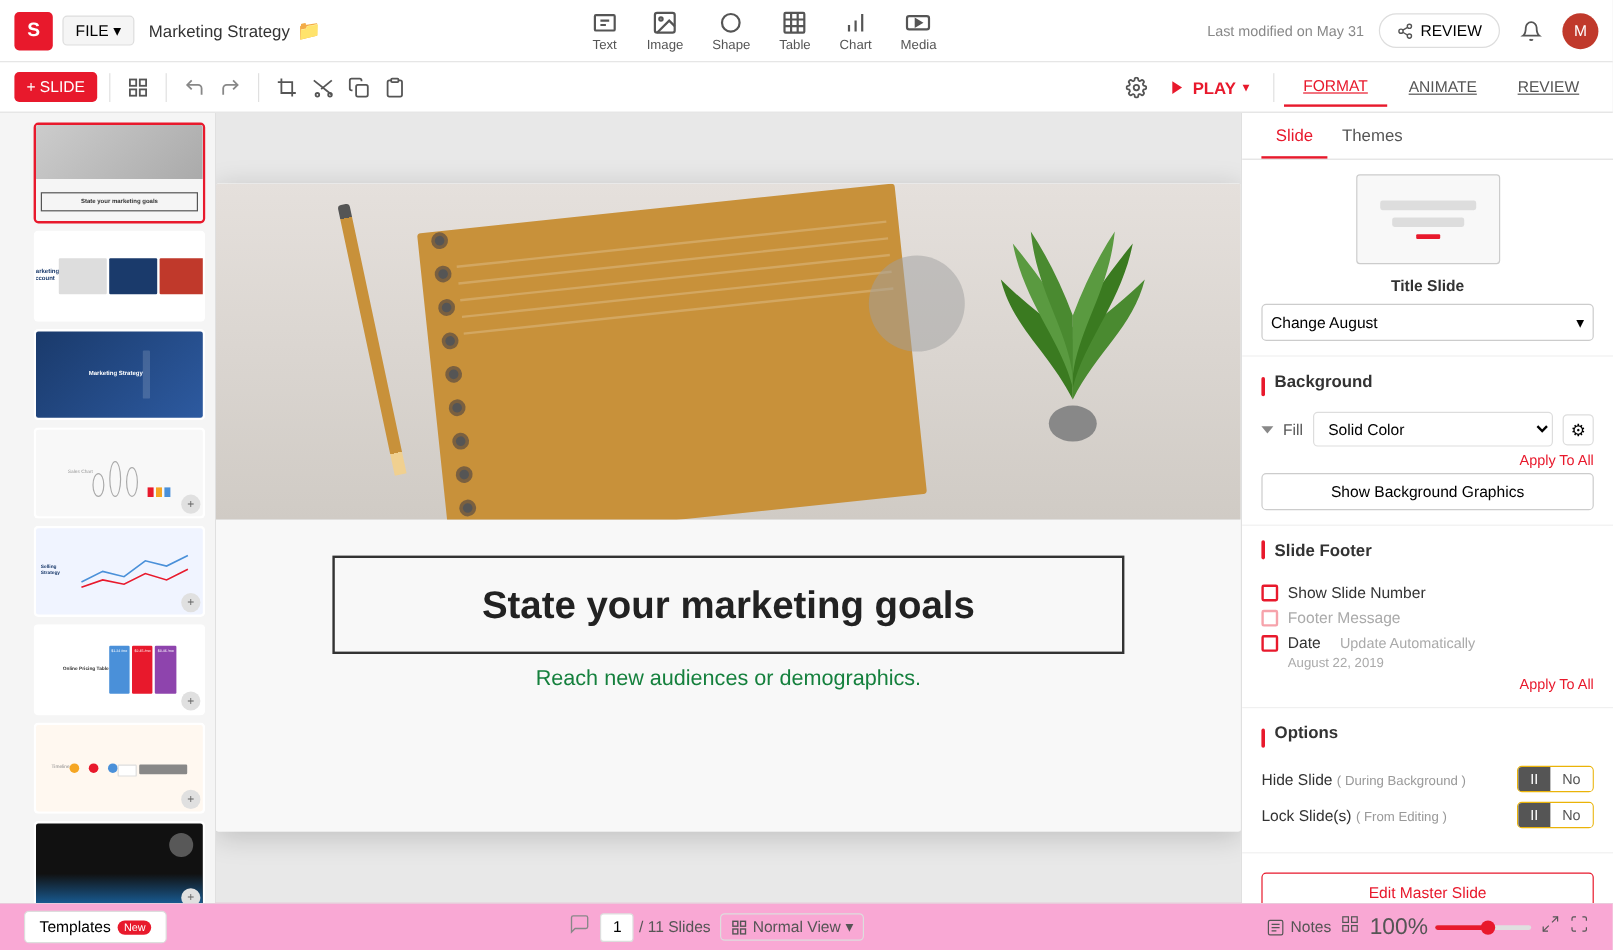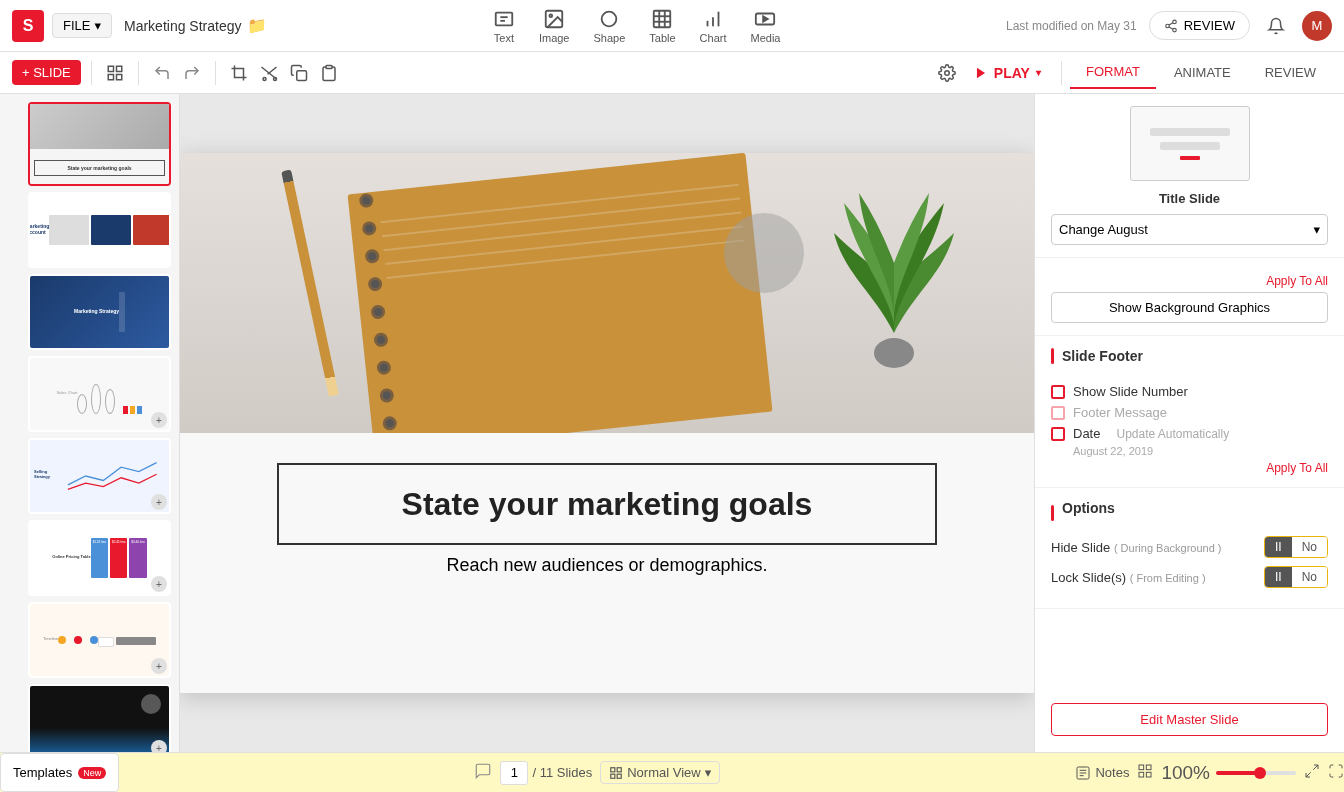--- a/index.html
+++ b/index.html
@@ -18,21 +18,21 @@
     .last-modified { font-size: 12px; color: #888; }
     .share-btn { background: #fff; border: 1px solid #ddd; border-radius: 20px; padding: 6px 14px; font-size: 13px; cursor: pointer; display: flex; align-items: center; gap: 6px; }
     .avatar { width: 30px; height: 30px; border-radius: 50%; background: #c0392b; display: flex; align-items: center; justify-content: center; color: #fff; font-size: 13px; }
 
     
     .second-bar { height: 42px; background: #fff; border-bottom: 1px solid #e0e0e0; display: flex; align-items: center; padding: 0 12px; gap: 4px; flex-shrink: 0; }
     .slide-btn { background: #e8192c; color: #fff; border: none; border-radius: 4px; padding: 5px 10px; font-size: 13px; cursor: pointer; display: flex; align-items: center; gap: 4px; }
     .sep { width: 1px; height: 24px; background: #e0e0e0; margin: 0 6px; }
     .icon-btn { background: none; border: none; cursor: pointer; color: #555; padding: 4px; border-radius: 3px; display: flex; align-items: center; }
     .second-bar-right { margin-left: auto; display: flex; align-items: center; gap: 2px; }
-    .tab-btn { padding: 8px 16px; font-size: 13px; font-weight: 500; cursor: pointer; border: none; background: none; color: #555; }
+    .tab-btn { padding: 8px 16px; font-size: 13px; font-weight: 500; cursor: pointer; border: none; background: none; color: #555; text-decoration: underline; }
     .tab-btn.active { color: #e8192c; border-bottom: 2px solid #e8192c; }
     .play-btn { background: none; border: none; cursor: pointer; color: #e8192c; font-size: 14px; font-weight: 600; display: flex; align-items: center; gap: 6px; padding: 6px 12px; }
     .settings-btn { background: none; border: none; cursor: pointer; color: #555; padding: 4px; }
 
     
     .main { display: flex; flex: 1; overflow: hidden; }
 
     
     .slide-panel { width: 180px; background: #f5f5f5; border-right: 1px solid #e0e0e0; overflow-y: auto; padding: 8px; display: flex; flex-direction: column; gap: 6px; flex-shrink: 0; }
     .slide-thumb { border: 2px solid transparent; border-radius: 4px; cursor: pointer; position: relative; background: #fff; }
@@ -41,21 +41,21 @@
     .slide-img-1 { background: linear-gradient(135deg, #f8f8f8 0%, #e8e8e8 100%); position: relative; }
     .slide-plus { position: absolute; bottom: 2px; right: 2px; width: 16px; height: 16px; background: #e0e0e0; border-radius: 50%; display: flex; align-items: center; justify-content: center; font-size: 10px; color: #666; }
 
     
     .canvas-area { flex: 1; background: #e8e8e8; display: flex; align-items: center; justify-content: center; overflow: hidden; position: relative; }
     .slide-canvas { width: 860px; height: 540px; background: #fff; box-shadow: 0 4px 24px rgba(0,0,0,0.18); border-radius: 2px; overflow: hidden; position: relative; }
     .slide-bg { width: 100%; height: 100%; background: #f8f8f8; display: flex; flex-direction: column; }
     .slide-content-area { padding: 20px 60px; display: flex; flex-direction: column; align-items: center; gap: 10px; }
     .title-box { border: 2px solid #333; padding: 20px 40px; width: 660px; text-align: center; }
     .slide-title { font-size: 32px; font-weight: 700; color: #222; line-height: 1.2; }
-    .slide-subtitle { font-size: 18px; color: #000000; font-weight: 500; }
+    .slide-subtitle { font-size: 18px; color: #15803d; font-weight: 500; }
 
     
     .right-panel { width: 310px; background: #fff; border-left: 1px solid #e0e0e0; display: flex; flex-direction: column; overflow-y: auto; flex-shrink: 0; }
     .panel-tabs { display: flex; border-bottom: 1px solid #e0e0e0; padding: 0 16px; }
     .panel-tab { padding: 10px 12px; font-size: 14px; cursor: pointer; border-bottom: 2px solid transparent; color: #555; }
     .panel-tab.active { color: #e8192c; border-bottom-color: #e8192c; }
 
     .panel-section { padding: 12px 16px; border-bottom: 1px solid #f0f0f0; }
     .layout-preview { display: flex; justify-content: center; margin-bottom: 10px; }
     .layout-box { width: 120px; height: 75px; border: 1px solid #ccc; border-radius: 3px; background: #f8f8f8; display: flex; flex-direction: column; align-items: center; justify-content: center; gap: 6px; padding: 8px; }
@@ -83,21 +83,21 @@
     .option-row { display: flex; align-items: center; gap: 8px; margin-bottom: 8px; }
     .option-label { font-size: 13px; color: #333; flex: 1; }
     .option-sub { font-size: 11px; color: #999; }
     .toggle-group { display: flex; border: 1px solid #eab308; border-radius: 4px; overflow: hidden; }
     .toggle-opt { padding: 3px 10px; font-size: 12px; cursor: pointer; background: #fff; border: none; color: #555; }
     .toggle-opt.selected { background: #555; color: #fff; }
 
     .edit-master-btn { margin: 16px; padding: 8px; border: 1px solid #e8192c; border-radius: 4px; background: #fff; color: #e8192c; font-size: 13px; cursor: pointer; width: calc(100% - 32px); }
 
     
-    .bottom-bar { height: 40px; background: #fef9c3; border-top: 1px solid #e0e0e0; display: flex; padding: 0 0; flex-shrink: 0; }
+    .bottom-bar { height: 40px; background: #f9a8d4; border-top: 1px solid #e0e0e0; display: flex; align-items: center; padding: 0 20px; flex-shrink: 0; }
     .templates-btn { display: flex; align-items: center; gap: 6px; padding: 5px 12px; border: 1px solid #ddd; border-radius: 4px; font-size: 13px; cursor: pointer; background: #fff; }
     .new-badge { background: #e8192c; color: #fff; font-size: 9px; border-radius: 8px; padding: 1px 5px; }
     .bottom-center { flex: 1; display: flex; align-items: center; justify-content: center; gap: 8px; }
     .page-info { display: flex; align-items: center; gap: 4px; font-size: 13px; color: #555; }
     .page-num { width: 28px; height: 24px; border: 1px solid #ddd; border-radius: 3px; text-align: center; font-size: 13px; }
     .view-selector { display: flex; align-items: center; gap: 4px; font-size: 13px; color: #555; cursor: pointer; border: 1px solid #ddd; border-radius: 4px; padding: 3px 8px; }
     .bottom-right { margin-left: auto; display: flex; align-items: center; gap: 8px; }
     .notes-btn { display: flex; align-items: center; gap: 4px; font-size: 13px; color: #555; cursor: pointer; }
     .zoom-controls { display: flex; align-items: center; gap: 6px; font-size: 19px; color: #555; }
     .zoom-track { width: 80px; height: 4px; background: #e0e0e0; border-radius: 2px; position: relative; }
@@ -457,39 +457,55 @@
           <div class="title-box">
             <div class="slide-title">State your marketing goals</div>
           </div>
           <div class="slide-subtitle">Reach new audiences or demographics.</div>
         </div>
       </div>
     </div>
   </div>
 
   <div class="right-panel">
+    <div class="panel-tabs">
+      <div class="panel-tab active">Slide</div>
+      <div class="panel-tab">Themes</div>
+    </div>
 
     <div class="panel-section">
       <div class="layout-preview">
         <div class="layout-box">
           <div class="layout-line" style="width:80px;"></div>
           <div class="layout-line" style="width:60px;"></div>
           <div style="display:flex;gap:4px;">
             <div style="width:20px;height:4px;background:#e8192c;border-radius:1px;"></div>
           </div>
         </div>
       </div>
       <div style="text-align:center; font-size:13px; font-weight:600; color:#333; margin-bottom:8px;">Title Slide</div>
       <button class="change-layout-btn">
         <span>Change August</span>
         <span>▾</span>
       </button>
     </div>
 
     <div class="panel-section">
+      <div style="display:flex; align-items:center; margin-bottom:8px;">
+        <div style="width:3px;height:16px;background:#e8192c;border-radius:2px;margin-right:8px;"></div>
+        <span class="section-title">Background</span>
+      </div>
+      <div class="fill-row">
+        <div class="fill-triangle"></div>
+        <span class="fill-label">Fill</span>
+        <select class="fill-select">
+          <option>Solid Color</option>
+        </select>
+        <button class="fill-settings-btn">⚙</button>
+      </div>
       <div class="apply-all-link">Apply To All</div>
       <button class="show-bg-btn">Show Background Graphics</button>
     </div>
 
     <div class="footer-section">
       <div style="display:flex; margin-bottom:10px;">
         <div style="width:3px;height:16px;background:#e8192c;border-radius:2px;margin-right:8px;"></div>
         <span class="section-title">Slide Footer</span>
       </div>
       <div class="footer-row">

